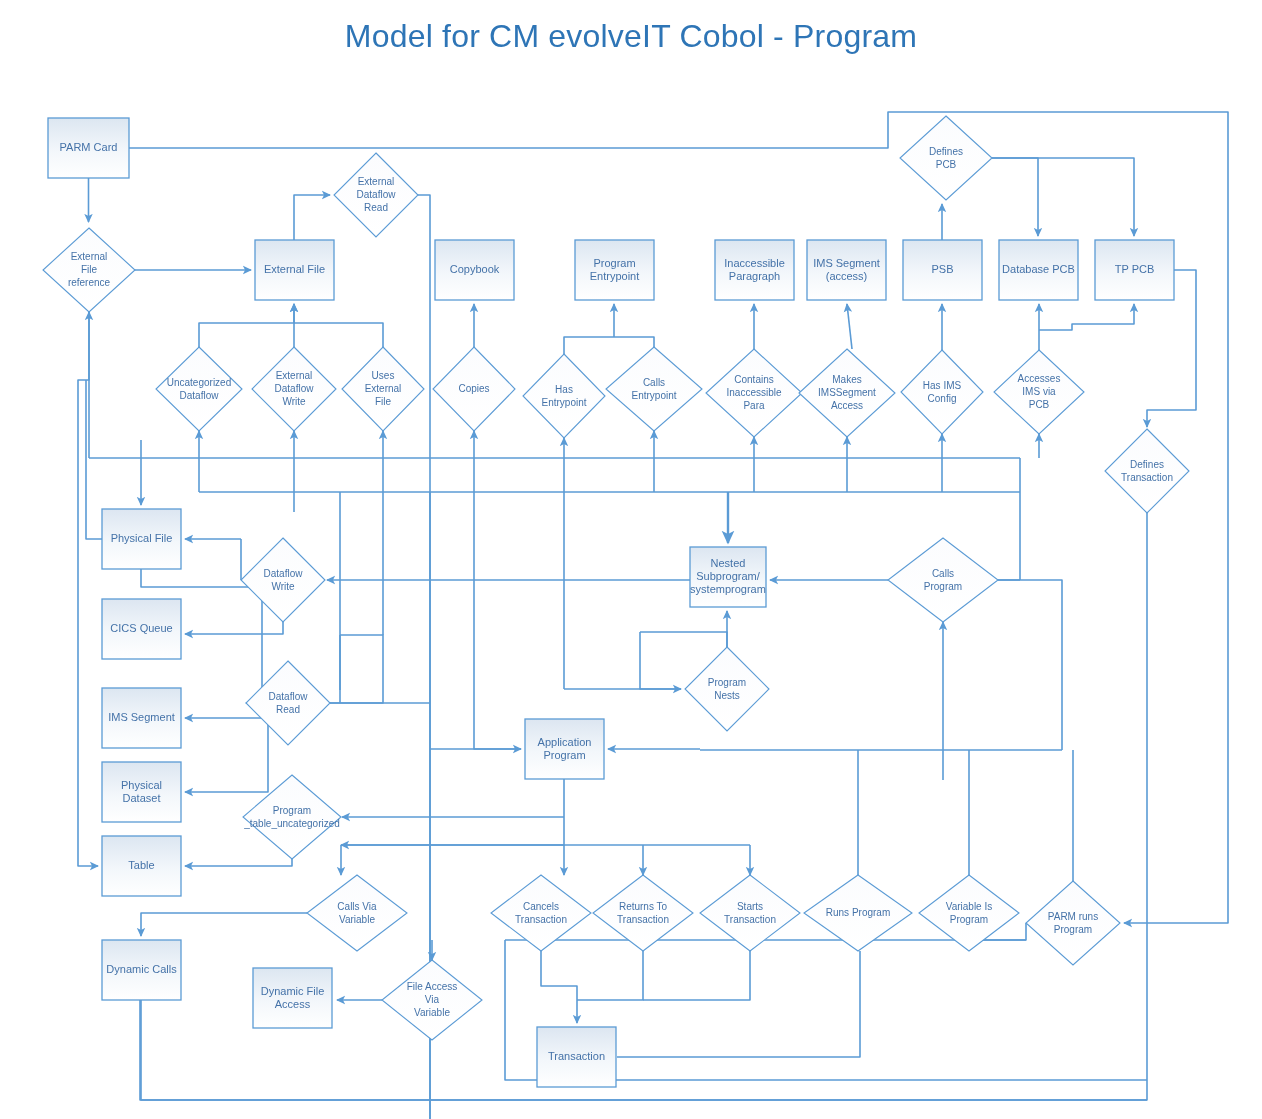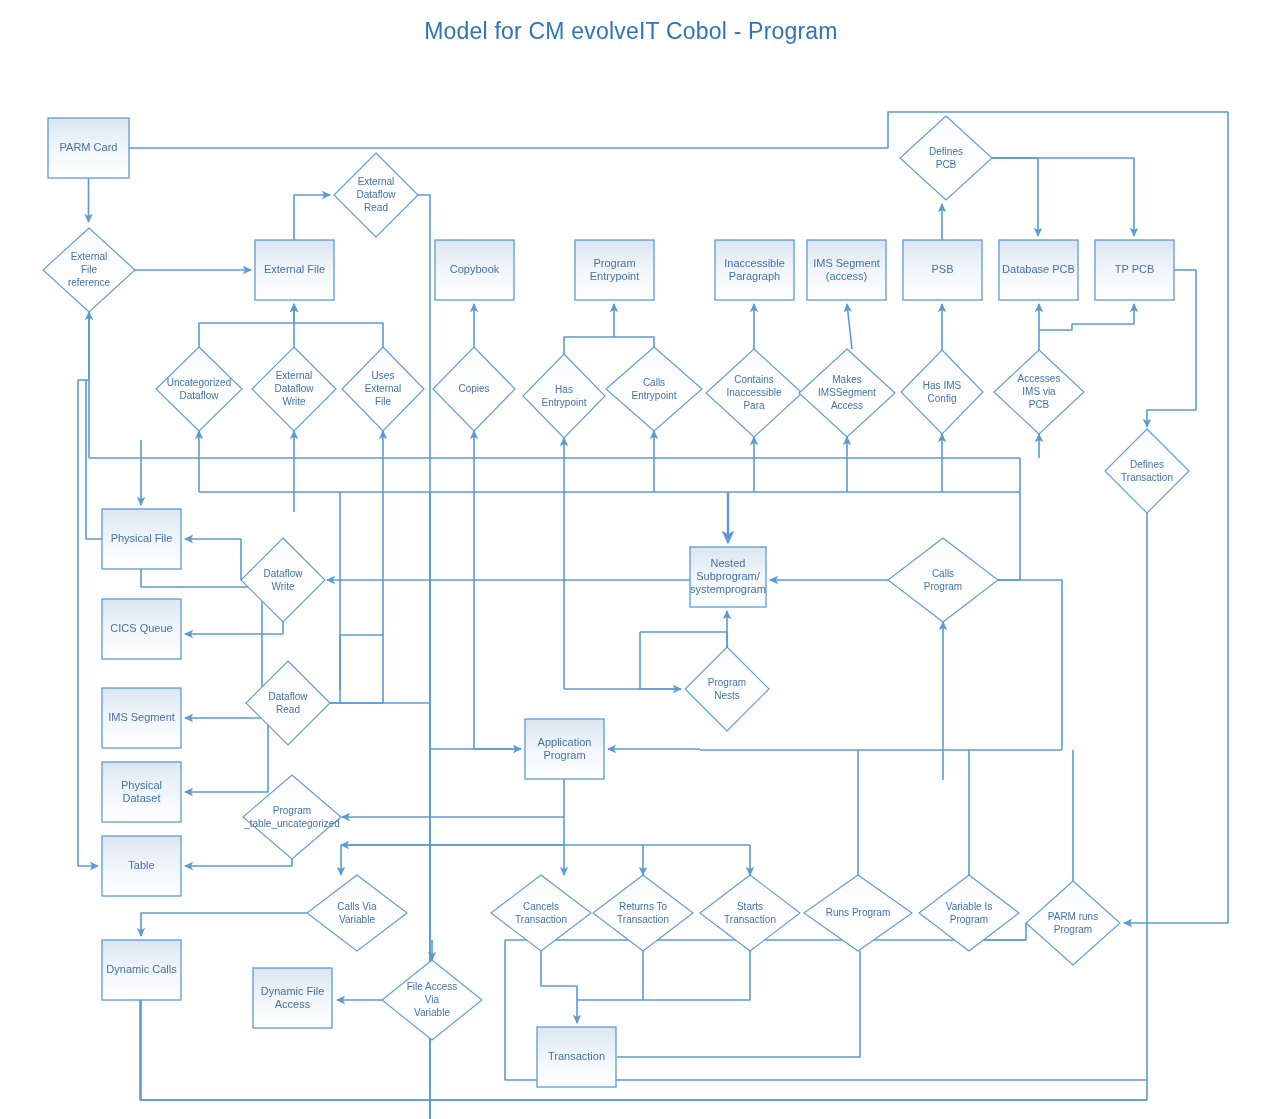--- a/index.html
+++ b/index.html
@@ -14,21 +14,21 @@
     height: 1119px;
     background: #ffffff;
     overflow: hidden;
   }
   #title {
     position: absolute;
     left: 0;
     top: 18px;
     width: 1262px;
     text-align: center;
-    font-size: 23px;
+    font-size: 32px;
     color: #2E75B6;
     font-family: "Liberation Sans", sans-serif;
     font-weight: normal;
     letter-spacing: 0.2px;
   }
   svg#diagram {
     position: absolute;
     left: 0;
     top: 0;
     width: 1262px;

